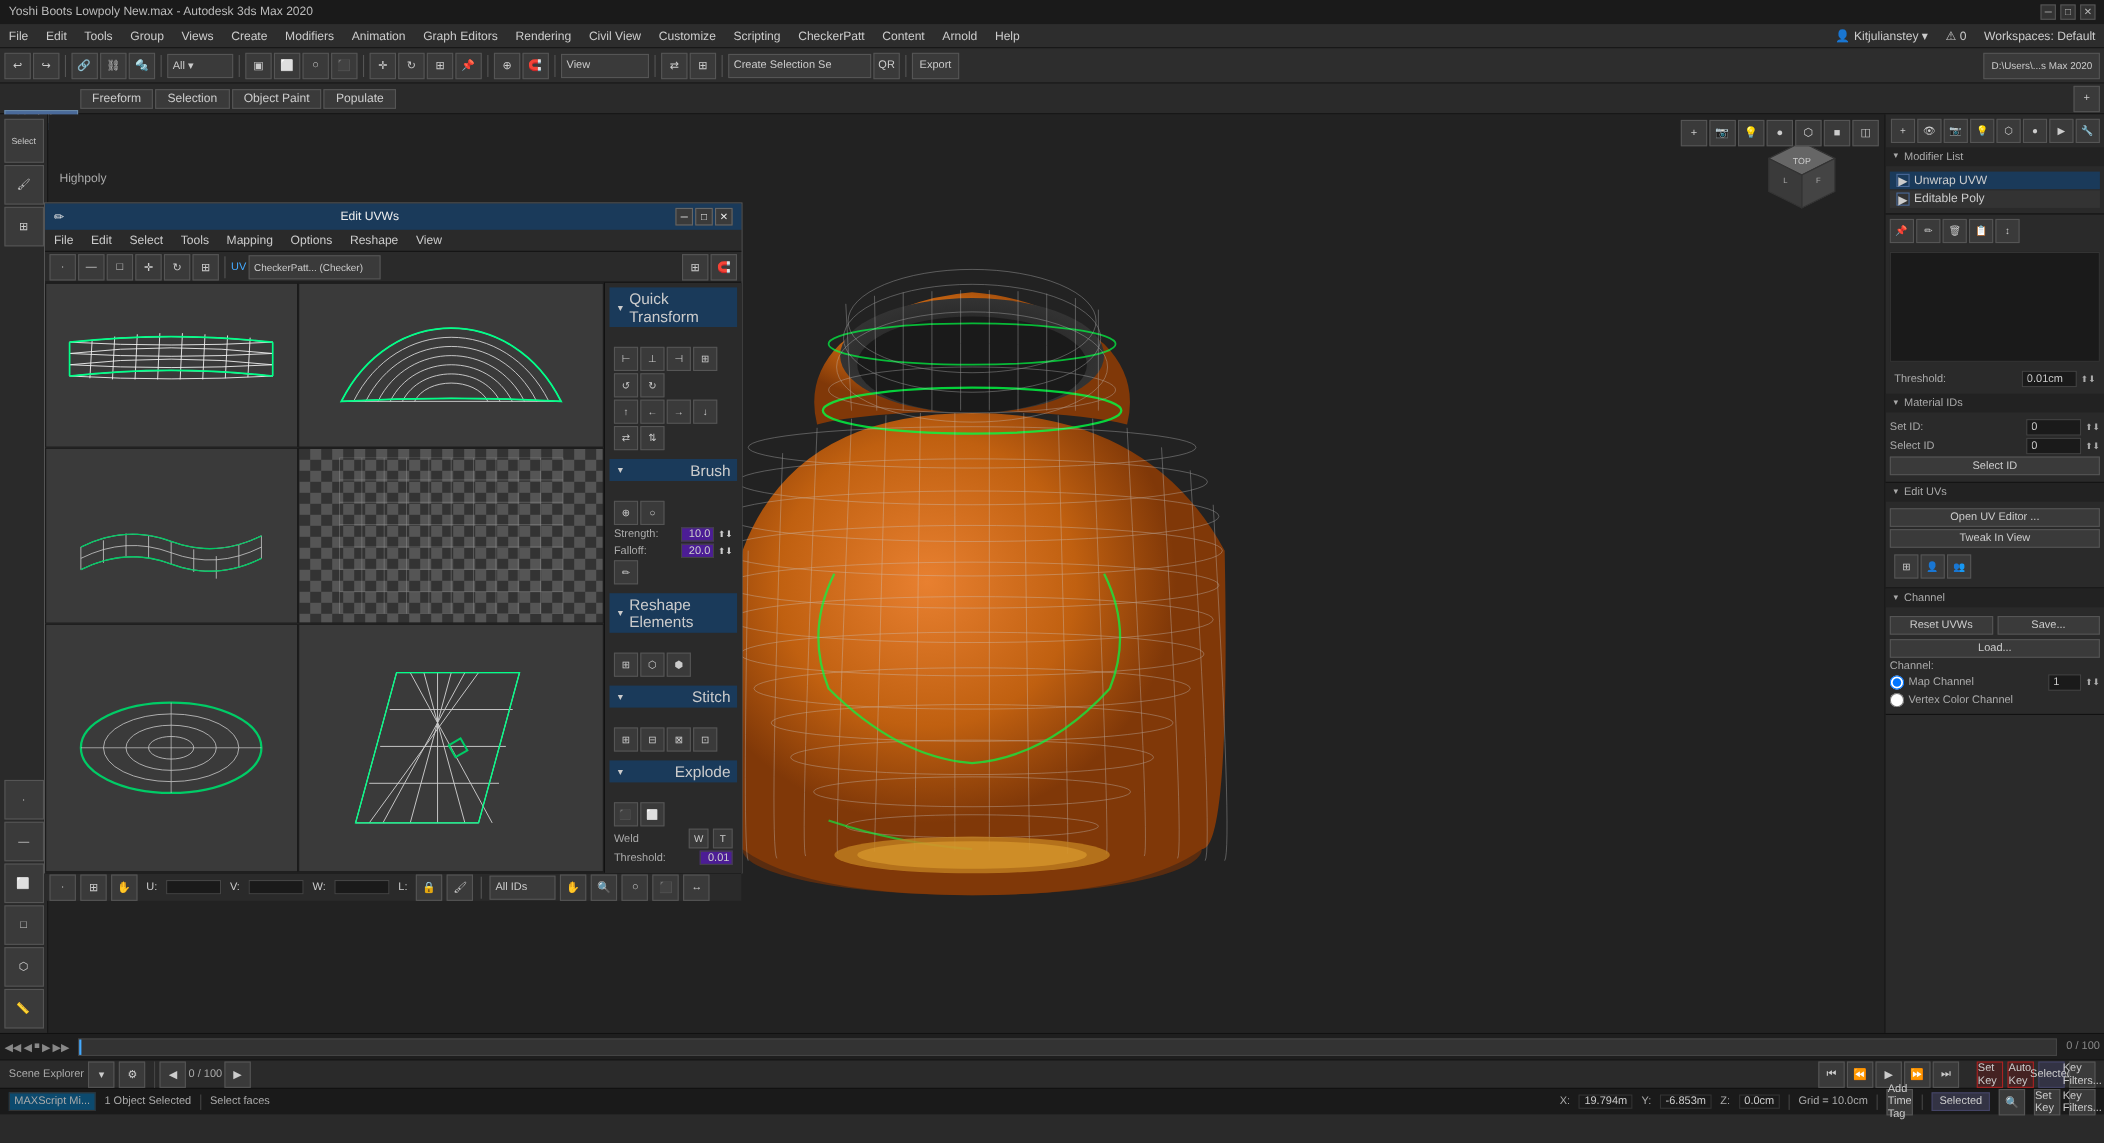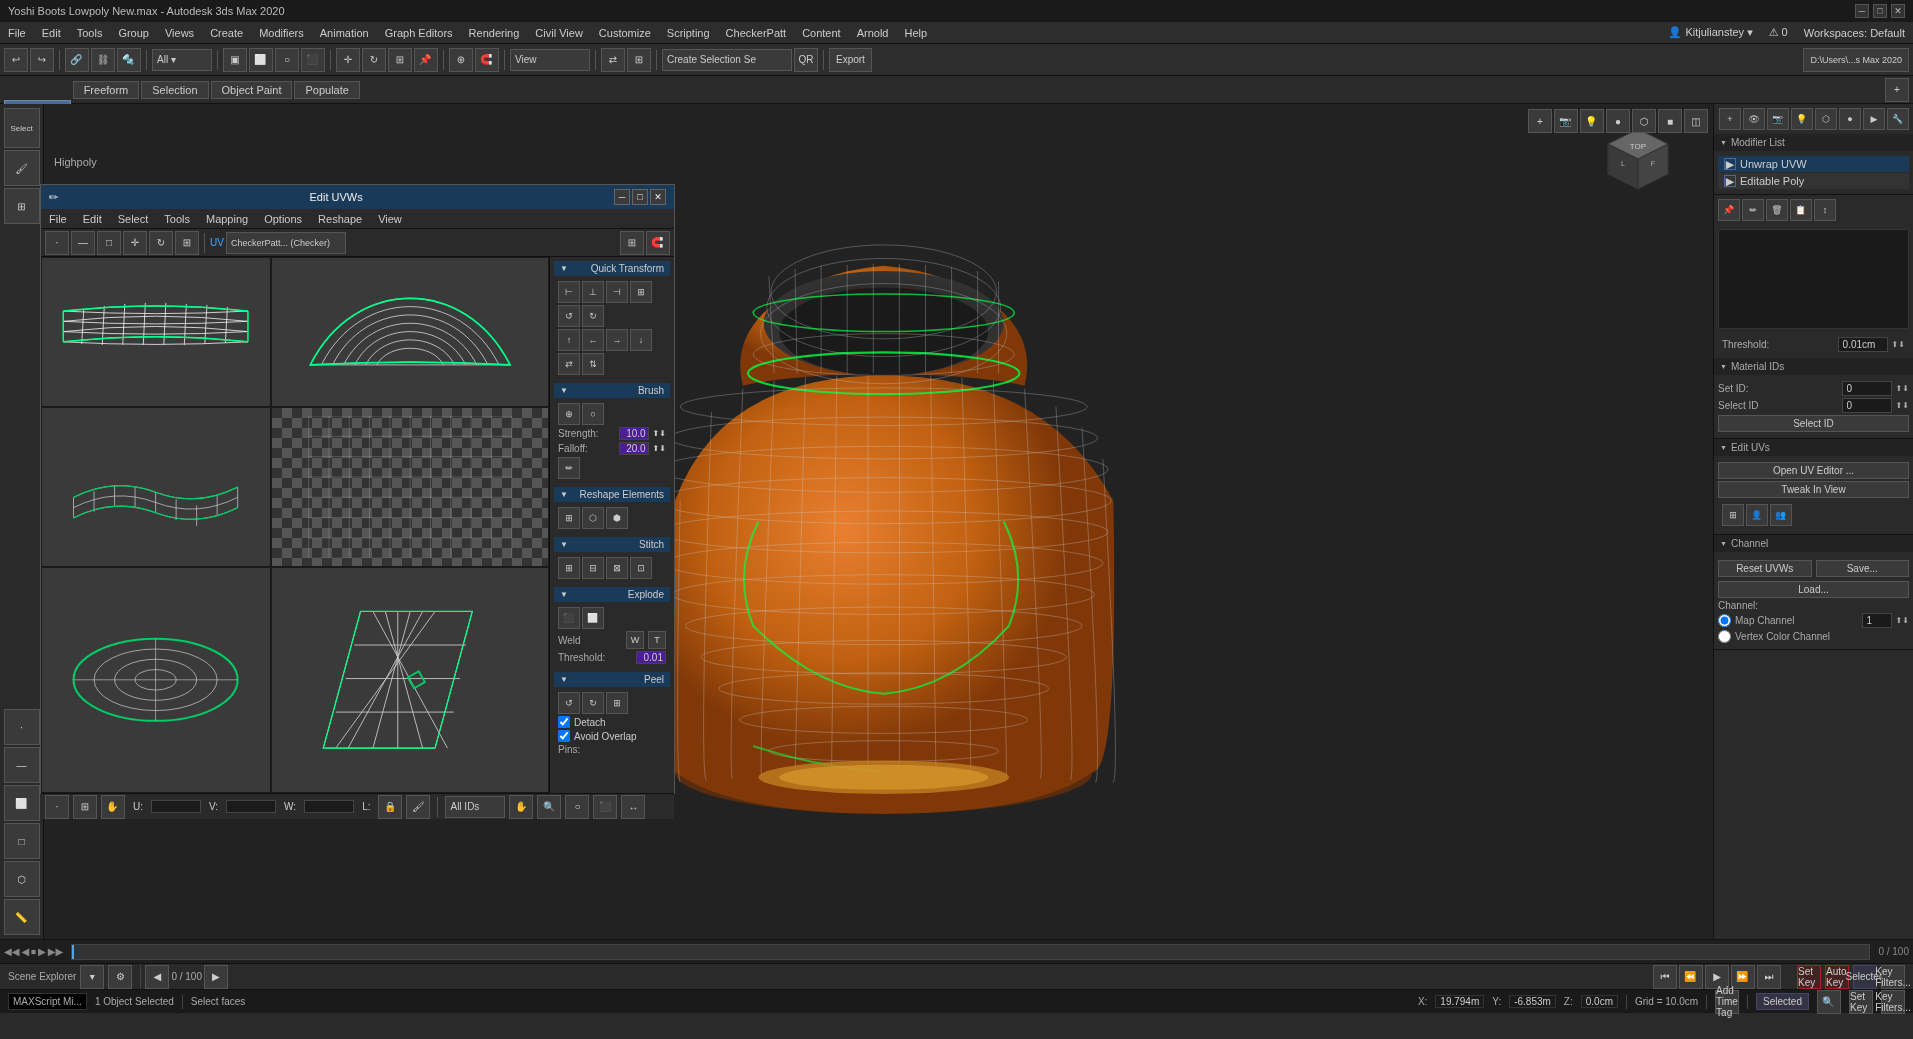--- a/index.html
+++ b/index.html
@@ -46,21 +46,21 @@
     .uv-panel { border: 1px solid #1a1a1a; background: #3a3a3a; overflow: hidden; position: relative; }
     .uv-panel.checker { background: repeating-conic-gradient(#555 0% 25%, #333 0% 50%) 0 0 / 20px 20px; }
 
     
     .uv-mesh { position: absolute; inset: 0; display: flex; align-items: center; justify-content: center; }
     .mesh-svg { width: 90%; height: 90%; }
 
     
     #uvw-right-panel { width: 125px; background: #2a2a2a; border-left: 1px solid #111; overflow-y: auto; padding: 4px; }
     .panel-section { margin-bottom: 8px; }
-    .panel-section-header { background: #1a3a5a; padding: 2px 6px; color: #ccc; font-size: 10px; cursor: pointer; display: flex; align-items: center; justify-content: space-between; margin-bottom: 5px; }
+    .panel-section-header { background: #1a3a5a; padding: 2px 6px; color: #ccc; font-size: 14px; cursor: pointer; display: flex; align-items: center; justify-content: space-between; margin-bottom: 18px; }
     .panel-section-header::before { content: '▼'; font-size: 8px; margin-right: 4px; }
     .panel-row { display: flex; align-items: center; gap: 4px; margin: 2px 0; padding: 0 4px; }
     .panel-label { color: #aaa; font-size: 10px; flex: 1; }
     .panel-value { color: #ccc; font-size: 10px; background: #4c1d95; border: 1px solid #444; padding: 0 2px; min-width: 30px; text-align: right; }
     .panel-btn-row { display: flex; gap: 2px; margin: 2px 4px; flex-wrap: wrap; }
     .panel-btn { background: #3a3a3a; border: 1px solid #555; padding: 1px 4px; cursor: pointer; color: #ccc; font-size: 9px; width: 22px; height: 22px; display: flex; align-items: center; justify-content: center; }
     .checkbox-row { display: flex; align-items: center; gap: 4px; margin: 2px 4px; }
     .checkbox-row input { width: 12px; height: 12px; }
     .checkbox-row label { color: #ccc; font-size: 10px; }
 
@@ -775,21 +775,21 @@
 
   <div style="display:flex;align-items:center;gap:4px;padding:0 8px;">
     <div class="tb-btn" style="background:#442222;border-color:#aa2222;">Set Key</div>
     <div class="tb-btn" style="background:#442222;border-color:#aa2222;">Auto Key</div>
     <div class="tb-btn" style="background:#334;border-color:#446;">Selected</div>
     <div class="tb-btn">Key Filters...</div>
   </div>
 </div>
 
 <div id="status-bar" style="position:static;background:#1a1a1a;height:24px;display:flex;align-items:center;padding:0 8px;gap:8px;font-size:10px;color:#aaa;border-top:1px solid #111;">
-  <span style="background:#000000;padding:2px 4px;border:1px solid #333;">MAXScript Mi...</span>
+  <span style="background:#0c4a6e;padding:2px 4px;border:1px solid #333;">MAXScript Mi...</span>
   <span>1 Object Selected</span>
   <div class="status-separator"></div>
   <span>Select faces</span>
   <div style="flex:1;"></div>
   <span>X:</span>
   <span style="background:#1a1a1a;border:1px solid #333;padding:0 4px;color:#ccc;">19.794m</span>
   <span>Y:</span>
   <span style="background:#1a1a1a;border:1px solid #333;padding:0 4px;color:#ccc;">-6.853m</span>
   <span>Z:</span>
   <span style="background:#1a1a1a;border:1px solid #333;padding:0 4px;color:#ccc;">0.0cm</span>

